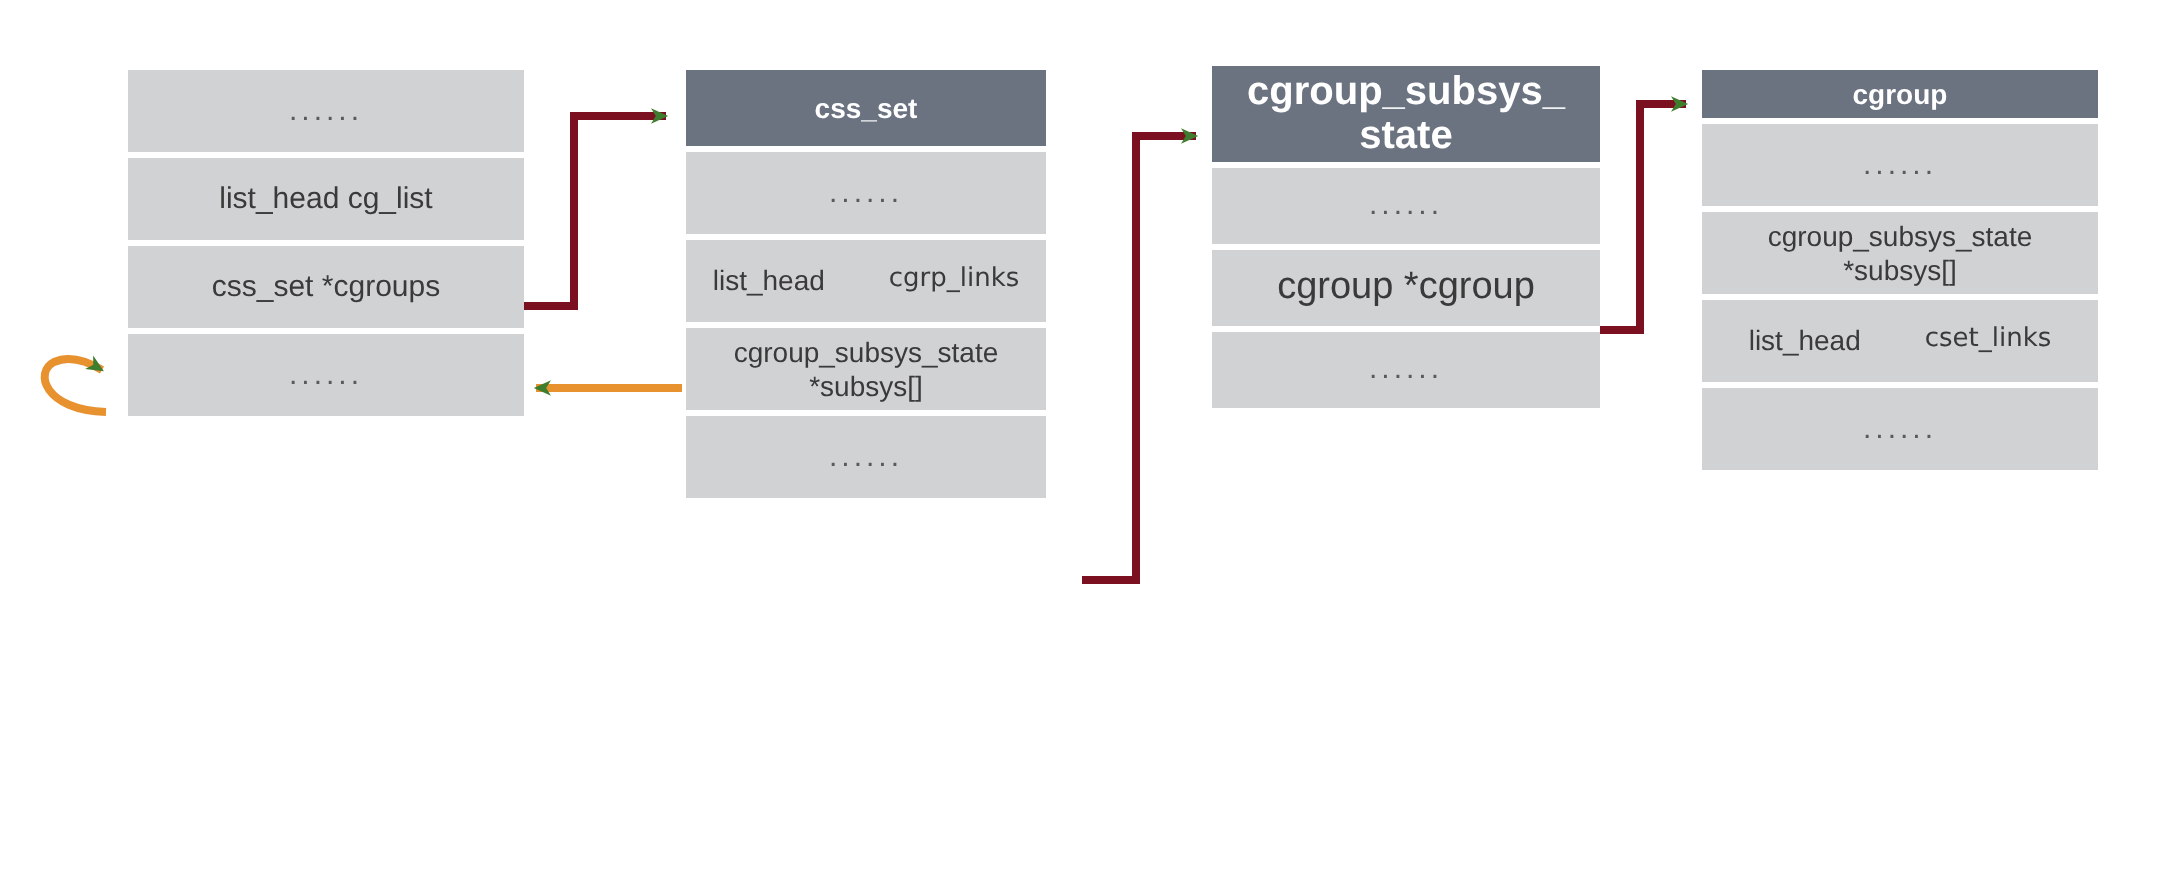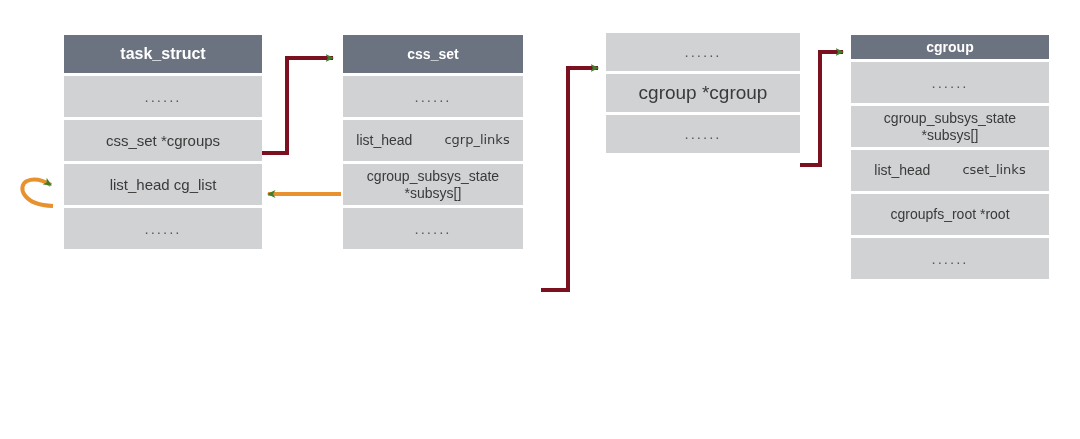--- a/index.html
+++ b/index.html
@@ -91,26 +91,25 @@
     <path d="M341,194 L268,194" fill="none" stroke="#e8912f" stroke-width="4" marker-end="url(#ah-green-l)"></path>
 
     <path d="M53,206 C22,205 17,186 27,181 C36,177 46,182 51,185" fill="none" stroke="#e8912f" stroke-width="4" marker-end="url(#ah-green)"></path>
 
     <path d="M541,290 L568,290 L568,68 L598,68" fill="none" stroke="#7a1020" stroke-width="4" marker-end="url(#ah-green)"></path>
 
     <path d="M800,165 L820,165 L820,52 L843,52" fill="none" stroke="#7a1020" stroke-width="4" marker-end="url(#ah-green)"></path>
   </svg>
 
   <div class="struct" id="s-task">
-    <div class="row header">task_struct</div>
     <div class="row">
         <span class="ellipsis">......</span>
       </div>
+    <div class="row">list_head cg_list</div>
     <div class="row">css_set *cgroups</div>
-    <div class="row">list_head cg_list</div>
     <div class="row">
         <span class="ellipsis">......</span>
       </div>
   </div>
 
   <div class="struct" id="s-cssset">
     <div class="row header">css_set</div>
     <div class="row">
         <span class="ellipsis">......</span>
       </div>
@@ -118,38 +117,38 @@
       <span>list_head </span>
         <span class="alt-font">cgrp_links</span>
     </div>
     <div class="row">cgroup_subsys_state *subsys[]</div>
     <div class="row">
         <span class="ellipsis">......</span>
       </div>
   </div>
 
   <div class="struct" id="s-css">
+    <div class="row header">cgroup_subsys_ state</div>
     <div class="row">
         <span class="ellipsis">......</span>
       </div>
     <div class="row">cgroup *cgroup</div>
     <div class="row">
         <span class="ellipsis">......</span>
       </div>
   </div>
 
   <div class="struct" id="s-cgroup">
     <div class="row header">cgroup</div>
     <div class="row">
         <span class="ellipsis">......</span>
       </div>
     <div class="row">cgroup_subsys_state *subsys[]</div>
     <div class="row">
       <span>list_head  </span>
         <span class="alt-font">cset_links</span>
     </div>
-    <div class="row">cgroupfs_root *root</div>
     <div class="row">
         <span class="ellipsis">......</span>
       </div>
   </div>
 
 </div>
 
 </body></html>

